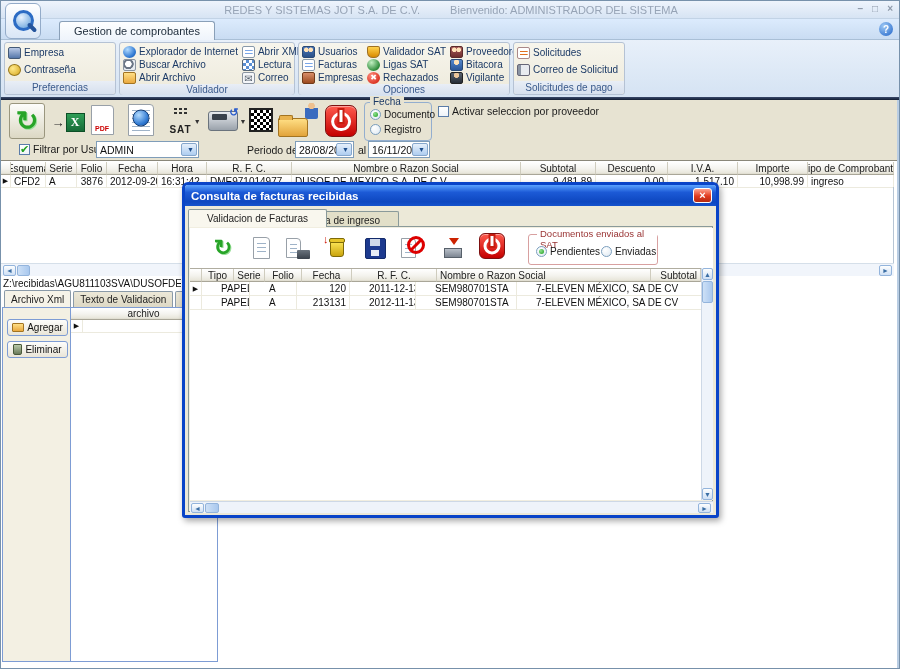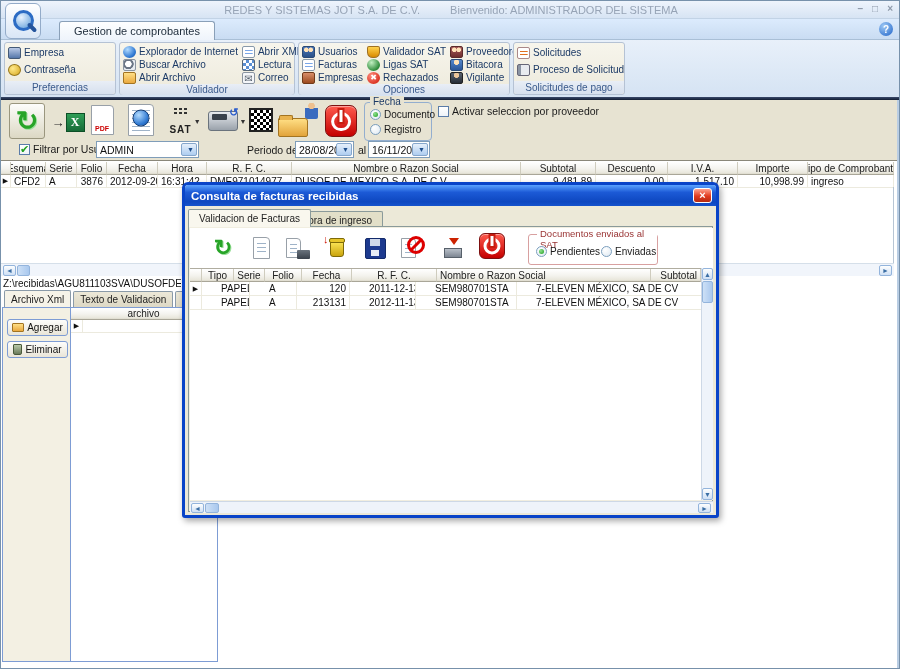--- a/index.html
+++ b/index.html
@@ -107,21 +107,21 @@
   .panel{left:1px;top:306px;width:216px;height:355px;border:1px solid #7d9cd4;background:#fff;display:flex;}
   .bstrip{width:68px;background:#f3f0e3;border-right:1px solid #7d9cd4;position:relative;}
   .xpbtn{position:absolute;left:4px;width:61px;height:17px;background:linear-gradient(#fdfdfb,#e9e5d8);border:1px solid #7d9cd4;border-radius:3px;font-size:10px;color:#111;display:flex;align-items:center;justify-content:center;gap:3px;}
   .mini-folder{width:12px;height:9px;background:linear-gradient(#ffdf85,#eaa93f);border:1px solid #a37421;border-radius:1px;flex:none;}
   .mini-trash{width:9px;height:11px;background:linear-gradient(#b9c9a9,#6a7a5a);border:1px solid #4a5a3a;border-radius:1px 1px 2px 2px;flex:none;}
   
   .dialog{left:181px;top:181px;width:537px;height:336px;border:3px solid #0944c8;border-radius:6px 6px 3px 3px;background:#ece9d8;box-shadow:2px 3px 6px rgba(0,0,0,.35);overflow:hidden;}
   .dtitle{height:21px;background:linear-gradient(180deg,#5aa2ff,#1c5ad6 35%,#0d47c0 80%,#1553cd);display:flex;align-items:center;padding-left:6px;color:#fff;font-weight:bold;font-size:11.5px;position:relative;}
   .dclose{position:absolute;right:4px;top:3px;width:19px;height:15px;background:linear-gradient(#ffa38e,#e13b1e 55%,#b52a10);border:1px solid #fff;border-radius:3px;color:#fff;font-weight:bold;font-size:11px;line-height:13px;text-align:center;}
   .dclient{position:relative;height:309px;}
-  .dtab{position:absolute;height:17px;padding:0 10px;font-size:10px;color:#222;border:1px solid #8a9a9a;border-bottom:none;border-radius:2px 2px 0 0;display:flex;align-items:center;}
+  .dtab{position:absolute;height:17px;padding:0 18px;font-size:10px;color:#222;border:1px solid #8a9a9a;border-bottom:none;border-radius:2px 2px 0 0;display:flex;align-items:center;}
   .dpage{position:absolute;left:3px;top:20px;width:525px;height:286px;border:1px solid #8a9a9a;background:#f1eee0;}
   .dtoolbar{position:absolute;left:1px;top:1px;width:523px;height:40px;background:#fff;}
   .dtb-btn{position:absolute;top:5px;width:30px;height:30px;display:flex;align-items:center;justify-content:center;}
   .d-refresh{font-size:22px;font-weight:bold;color:#28a428;text-shadow:1px 1px 0 #9adf9a;line-height:22px;}
   .trash{width:14px;height:17px;background:linear-gradient(#ffe95c,#caa50d);border:1px solid #7e6a08;border-radius:1px 1px 3px 3px;position:relative;}
   .trash::before{content:"";position:absolute;left:-2px;top:-3px;right:-2px;height:3px;background:#e6c52a;border:1px solid #7e6a08;border-radius:2px;}
   .trash::after{content:"↓";position:absolute;left:-8px;top:-8px;color:#cc1100;font-weight:bold;font-size:11px;}
   .floppy{background:#1d3a8f;border:1px solid #122a6a;position:relative;border-radius:2px;}
   .floppy::before{content:"";position:absolute;top:0;left:25%;width:50%;height:38%;background:#cfd8ea;}
   .floppy::after{content:"";position:absolute;bottom:2px;left:28%;width:44%;height:30%;background:#e8edf5;}
@@ -256,21 +256,21 @@
       <div class="rg-cap">Opciones</div>
     </div>
     <div class="rg" style="left:512px;width:112px;">
       <div class="rg-items" style="grid-template-rows:repeat(2,17px);">
         <div class="ri">
             <span class="ric ri-page-orange"></span>
             <span>Solicitudes</span>
           </div>
         <div class="ri">
             <span class="ric ri-book"></span>
-            <span>Proceso de Solicitud</span>
+            <span>Correo de Solicitud</span>
           </div>
       </div>
       <div class="rg-cap">Solicitudes de pago</div>
     </div>
   </div>
 
   <div class="abs ribline"></div>
 
   <div class="abs formtop">
     <div class="tb-btn raised" style="left:8px;top:3px;width:36px;height:36px;">

